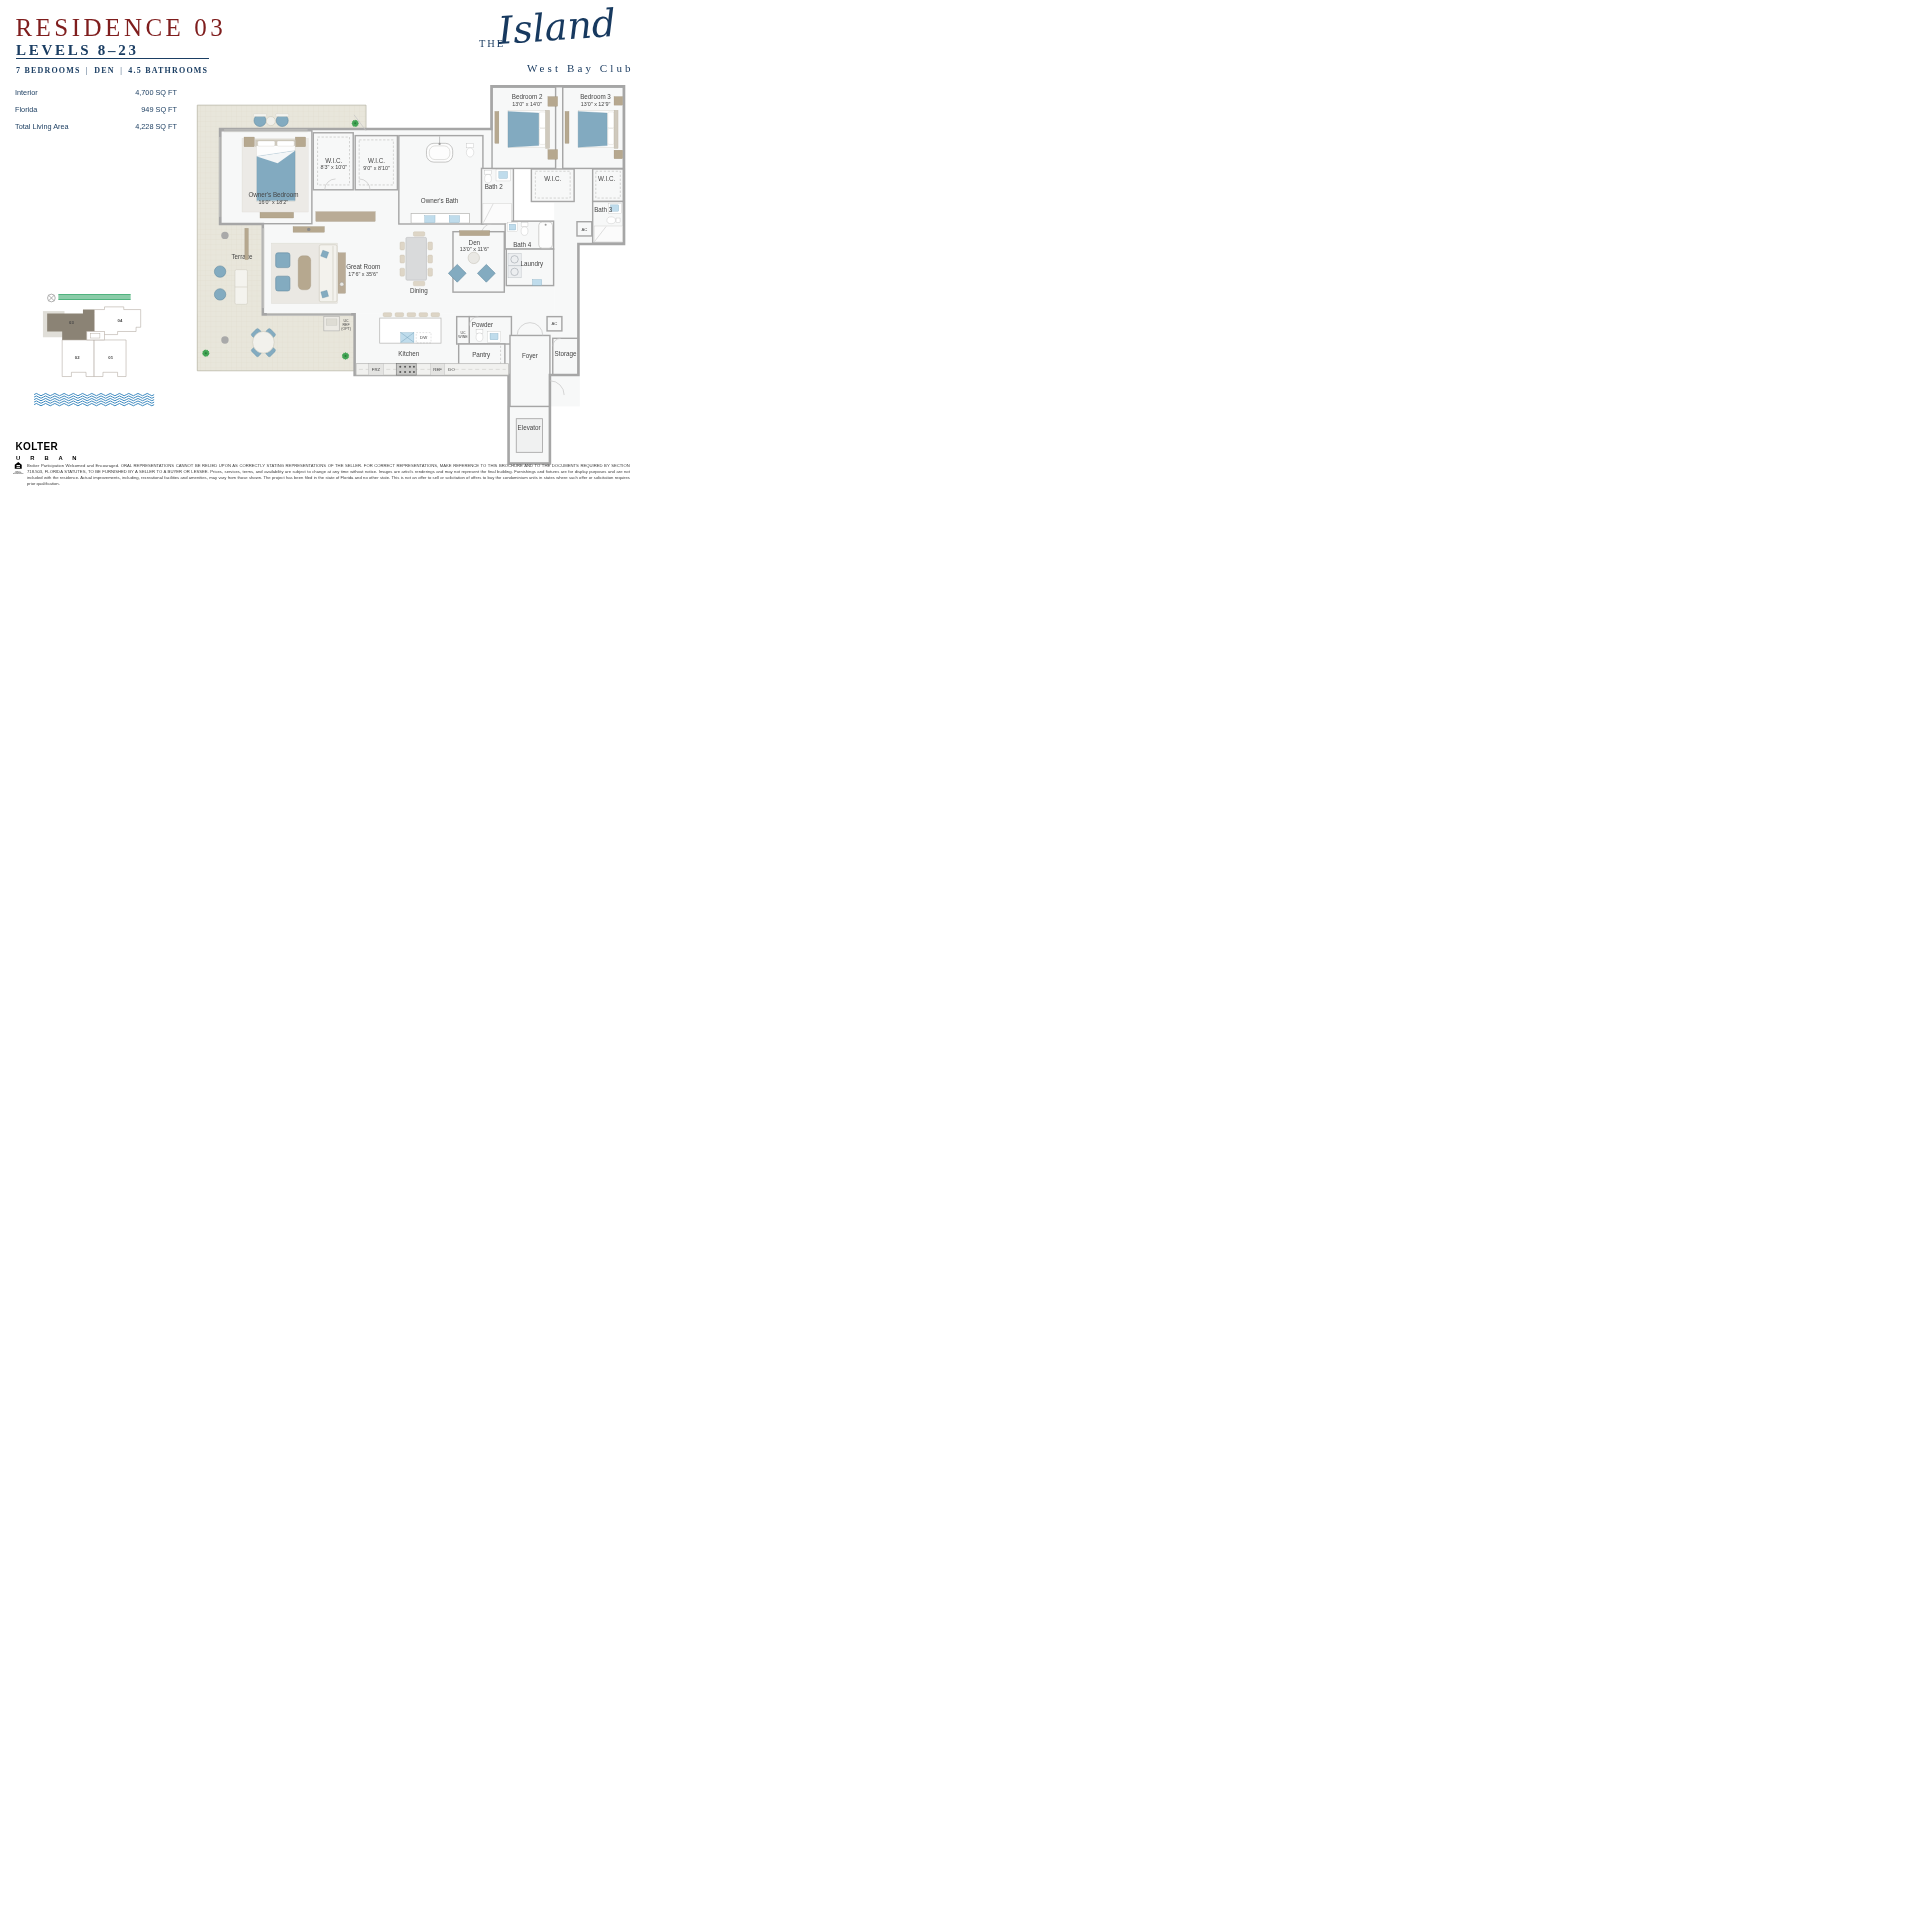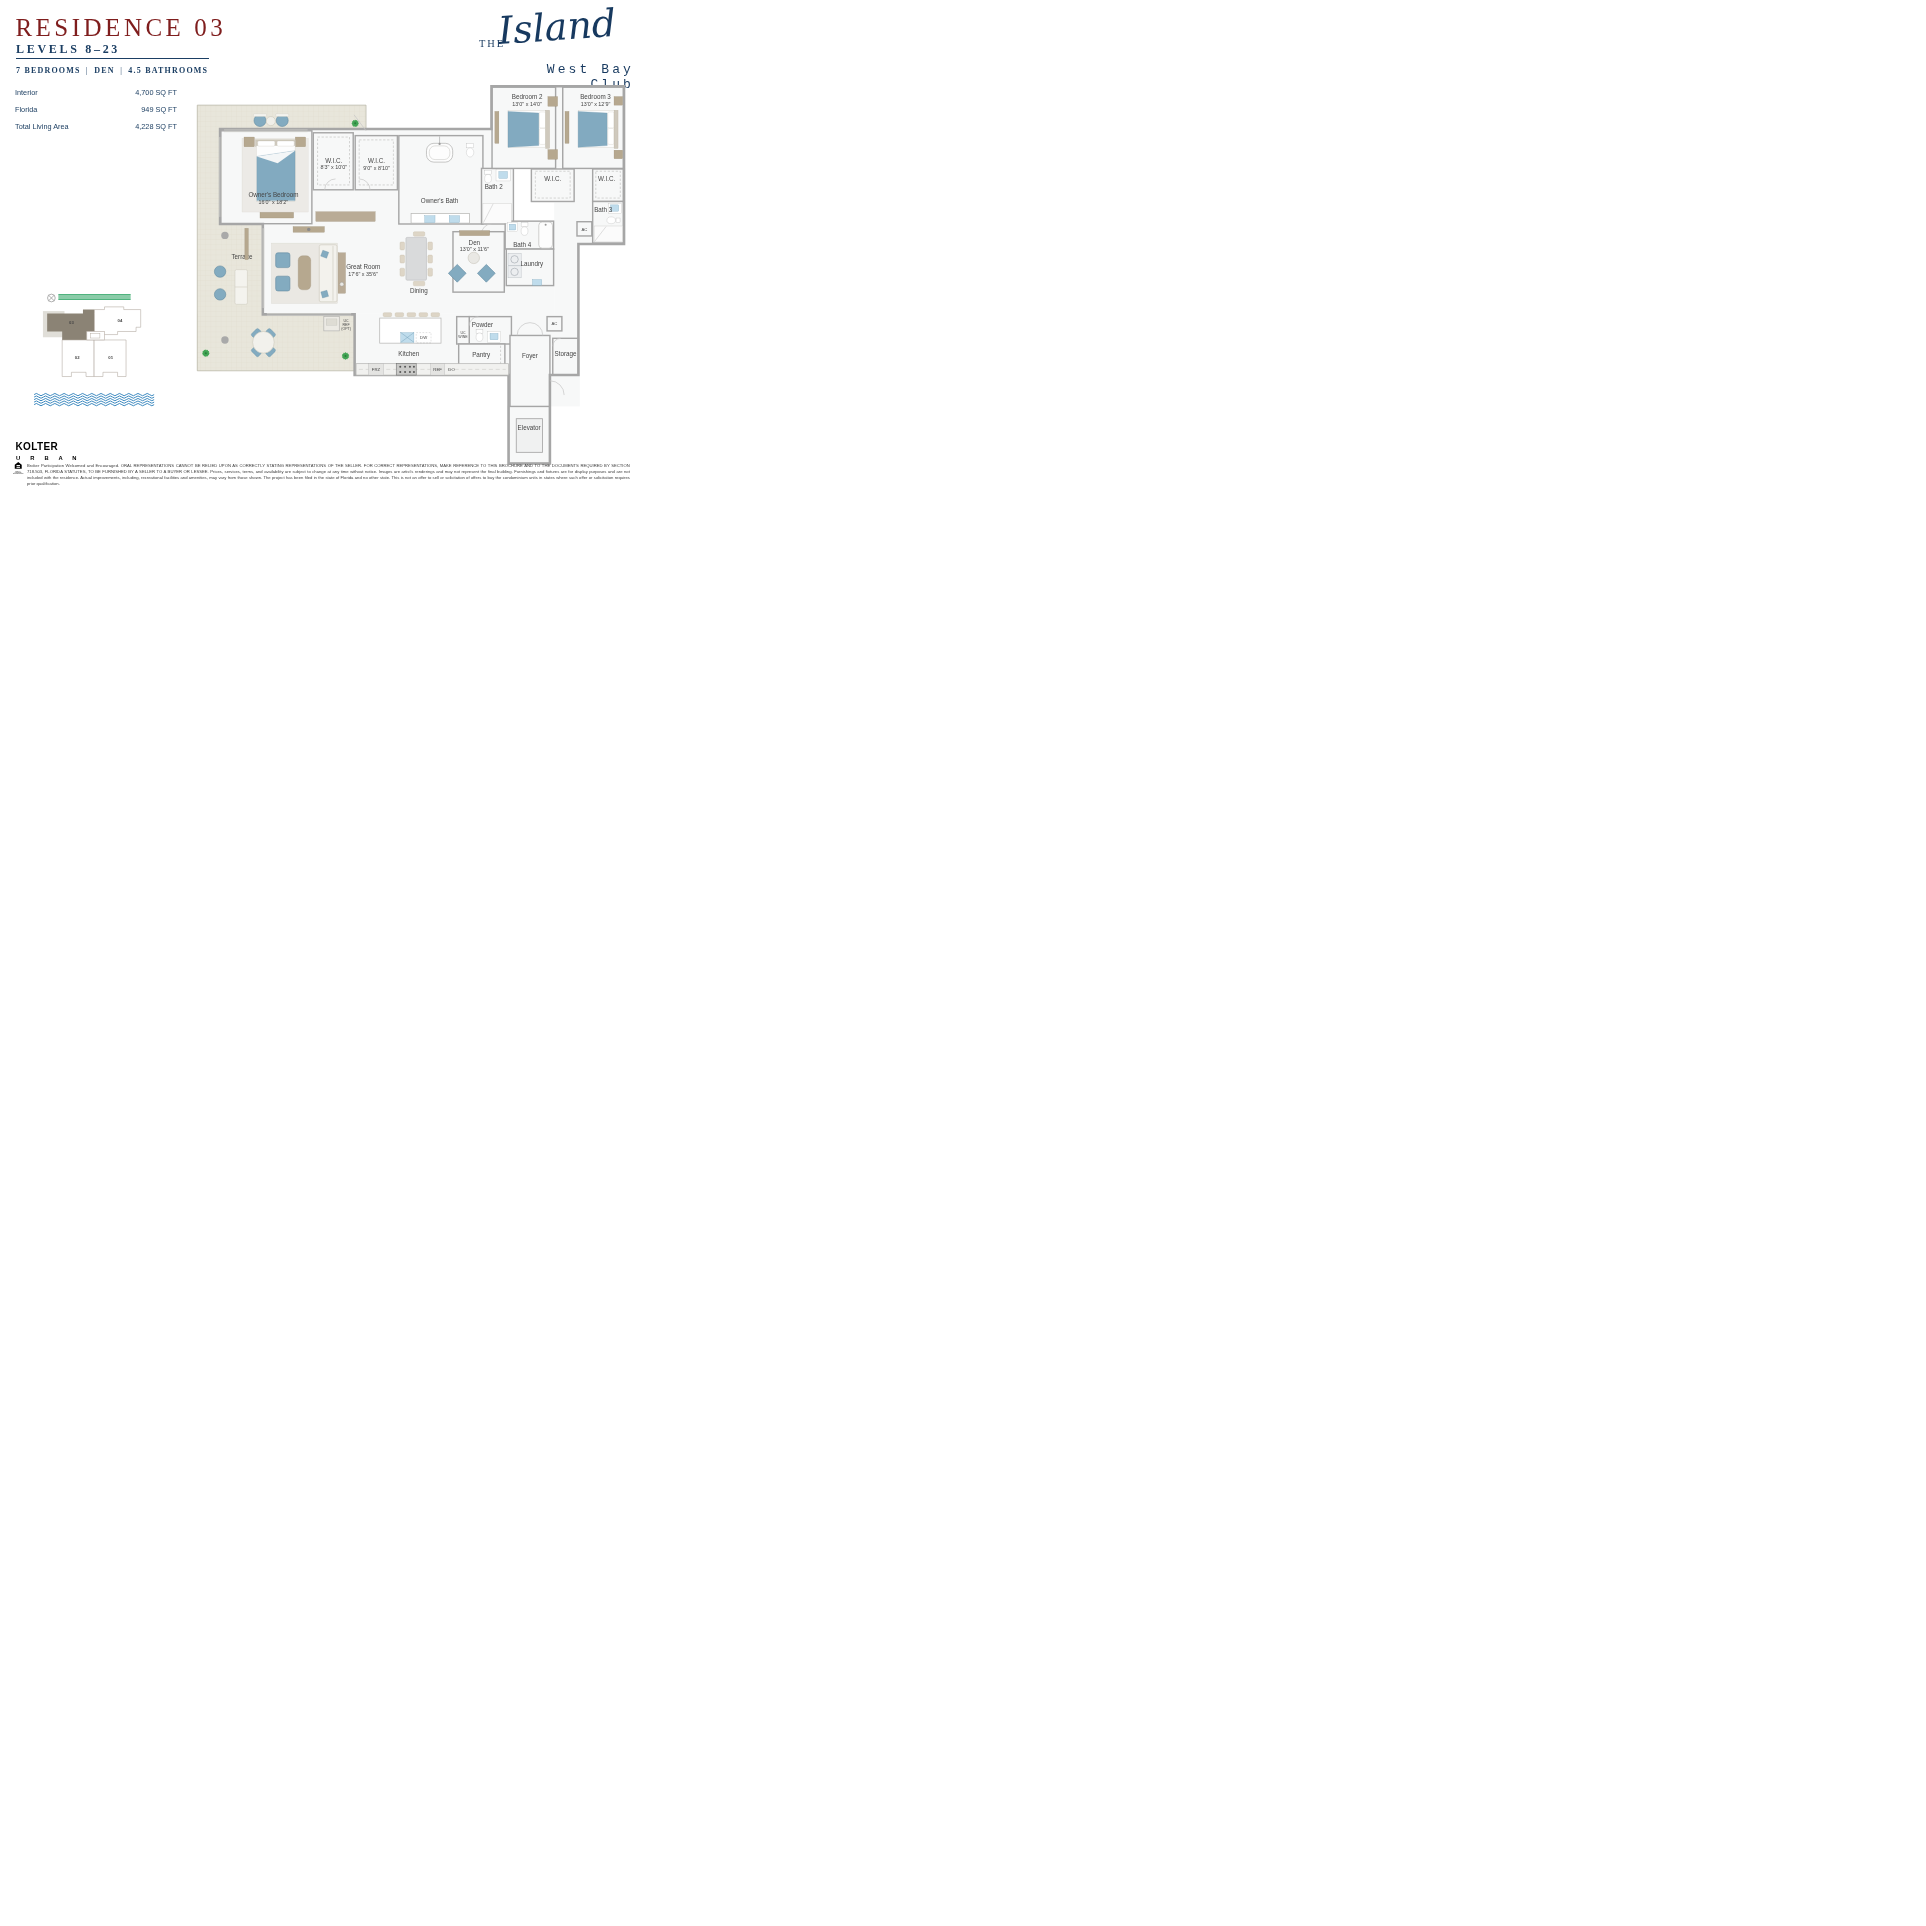--- a/index.html
+++ b/index.html
@@ -2,33 +2,33 @@
 <html style="font-size:6.2px"><head>
 <meta charset="utf-8">
 <style>
   html,body{margin:0;padding:0;background:#fff;}
   .page{position:relative;width:636px;height:491px;background:#fff;overflow:hidden;
         font-family:"Liberation Sans",sans-serif;}
   
   .residence{position:absolute;left:15.4px;top:14px;font-family:"Liberation Serif",serif;
              font-size:25px;font-weight:400;letter-spacing:3.5px;color:#7f1d1d;}
   .levels{position:absolute;left:16px;top:42px;font-family:"Liberation Serif",serif;
-          font-size:12px;font-weight:600;letter-spacing:2.7px;color:#1b3e63;}
+          font-size:15px;font-weight:600;letter-spacing:2.7px;color:#1b3e63;}
   .rule{position:absolute;left:16px;top:58px;width:193px;height:1.2px;background:#1b3e63;}
   .features{position:absolute;left:16px;top:66px;font-family:"Liberation Serif",serif;
             font-size:8px;letter-spacing:1.2px;color:#1b3e63;font-weight:600;}
   .features .sep{padding:0 5.4px;font-weight:400;color:#1b3e63;}
   
   .brand{position:absolute;left:478px;top:7px;width:156px;height:67px;color:#17395f;}
   .brand .the{position:absolute;left:1px;top:31px;font-family:"Liberation Serif",serif;
               font-size:10.4px;letter-spacing:1.9px;text-align:center;}
   .brand .island{position:absolute;left:20px;top:-2.3px;font-family:"DejaVu Serif",serif;
                  font-style:italic;font-size:38px;transform:rotate(-4deg);}
-  .brand .club{position:absolute;left:49px;top:55px;font-family:Liberation Mono, monospace;
-               font-size:13px;letter-spacing:3.1px;text-align:right;}
+  .brand .club{position:absolute;left:49px;top:55px;font-family:Liberation Serif, serif;
+               font-size:11px;letter-spacing:3.1px;text-align:right;}
   
   .stats{position:absolute;left:15px;top:88px;width:162px;color:#173a5e;font-size:7.3px;}
   .stat-row{display:flex;justify-content:space-between;margin-bottom:8px;}
   
   .plan{position:absolute;left:195px;top:80px;width:439px;height:410px;}
   .keyplan{position:absolute;left:29px;top:283px;width:131px;height:127px;}
   svg text{font-family:"Liberation Sans",sans-serif;fill:#454545;}
   .t-room{font-size:22px;}
   .t-dim{font-size:19px;}
   .t-sm{font-size:15px;}

